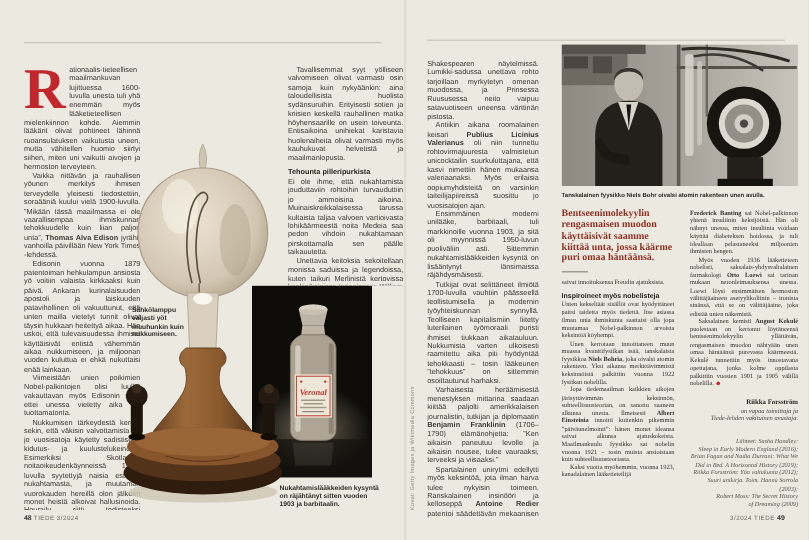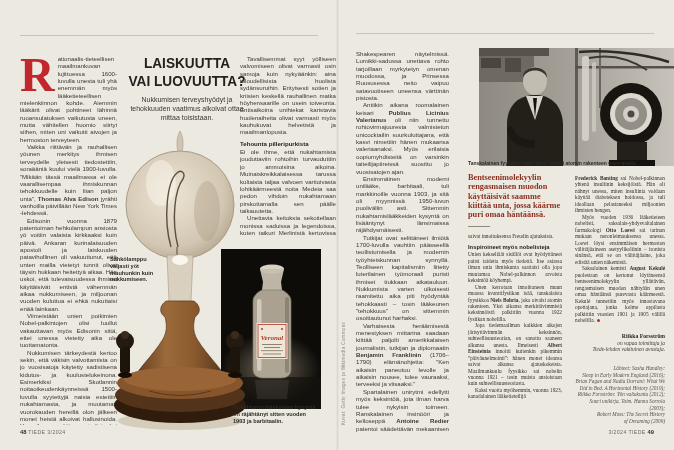--- a/index.html
+++ b/index.html
@@ -34,45 +34,38 @@
   .byline .brest{font-family:"Liberation Serif",serif;font-style:italic;font-size:5.4px;
                  line-height:6.6px;color:#45423c;white-space:pre-line;}
   .sources{margin-top:12px;text-align:right;font-family:"Liberation Serif",serif;
            font-style:italic;font-size:5.2px;line-height:6.6px;color:#55524b;white-space:pre-line;}
   .footer{position:absolute;top:429px;font-size:5.2px;letter-spacing:0.4px;color:#6e6a61;}
   .footer .pnum{font-weight:bold;color:#33302a;font-size:5.8px;letter-spacing:0;}
   .vcredit{position:absolute;left:341px;top:425px;transform:rotate(-90deg);
            transform-origin:0 0;font-size:4.6px;letter-spacing:0.3px;color:#8f8b83;white-space:nowrap;}
   .enddot{display:inline-block;width:3.4px;height:3.4px;border-radius:50%;
           background:var(--accent-red,#c1272d);margin-left:2px;vertical-align:baseline;overflow:hidden;color:transparent;font-size:1px;}
-  figure{margin:11px;padding:0;}
+  figure{margin:0;padding:0;}
 </style>
 </head>
 <body>
 
 <div class="spread">
 
   <div class="rule" style="left:20px;top:35px;width:298px;"></div>
   <div class="rule" style="left:356px;top:33px;width:298px;"></div>
 
   <div class="col sans" style="left:20px;top:55px;width:97px;height:370px;overflow:hidden;">
     <p><span class="dropcap">R</span><span>ationaalis-tieteellisen maailmankuvan lujittuessa 1600-luvulla unesta tuli yhä enemmän myös lääketieteellisen mielenkiinnon kohde. Aiemmin lääkärit olivat pohtineet lähinnä ruoansulatuksen vaikutusta uneen, mutta vähitellen huomio siirtyi siihen, miten uni vaikutti aivojen ja hermoston terveyteen.</span></p>
     <p class="ind"><span>Vaikka riittävän ja rauhallisen yöunen merkitys ihmisen terveydelle yleisesti tiedostettiin, soraääniä kuului vielä 1900-luvulla. ”Mikään tässä maailmassa ei ole vaarallisempaa ihmiskunnan tehokkuudelle kuin liian paljon unta”, </span><b>Thomas Alva Edison</b><span> jyrähti vanhoilla päivillään New York Times -lehdessä.</span></p>
     <p class="ind">Edisonin vuonna 1879 patentoiman hehkulampun ansiosta yö voitiin valaista kirkkaaksi kuin päivä. Ankaran kurinalaisuuden apostoli ja laiskuuden patavihollinen oli vakuuttunut, että unten mailla vietetyt tunnit olivat täysin hukkaan heitettyä aikaa. Hän uskoi, että tulevaisuudessa ihmiset käyttäisivät entistä vähemmän aikaa nukkumiseen, ja miljoonan vuoden kuluttua ei ehkä nukuttaisi enää lainkaan.</p>
     <p class="ind">Viimeistään unien poikimien Nobel-palkintojen olisi luullut vakauttavan myös Edisonin siitä, ettei unessa vietetty aika ole tuottamatonta.</p>
     <p class="ind">Nukkumisen tärkeydestä kertoo sekin, että väkisin valvottamista on jo vuosisatoja käytetty sadistisena kidutus- ja kuulustelukeinona. Esimerkiksi Skotlannin noitaoikeudenkäynneissä 1500-luvulla syytettyjä naisia estettiin nukahtamasta, ja muutaman vuorokauden hereillä olon jälkeen monet heistä alkoivat hallusinoida. Hourailu riitti todisteeksi noituudesta, ja moni syytön nainen päätyi polttoroviolle.</p>
   </div>
 
-  <header class="titleblock">
-    <h1 class="title">
-        <span>LAISKUUTTA</span>
-        <span>VAI LUOVUUTTA?</span>
-      </h1>
-    <p class="subtitle">Nukkumisen terveyshyödyt ja tehokkuuden vaatimus alkoivat ottaa mittaa toisistaan.</p>
-  </header>
 
   <div class="col sans" style="left:240px;top:55px;width:96px;height:183px;overflow:hidden;">
     <p class="ind">Tavallisemmat syyt yölliseen valvomiseen olivat varmasti osin samoja kuin nykyäänkin: aina taloudellisista huolista sydänsuruihin. Erityisesti sotien ja kriisien keskellä rauhallinen matka höyhensaarille on usein toiveunta. Entisaikoina unihiekat karistavia huolenaiheita olivat varmasti myös kauhukuvat helvetistä ja maailmanlopusta.</p>
     <p class="subhead">Tehounta pilleripurkista</p>
     <p>Ei ole ihme, että nukahtamista jouduttaviin rohtoihin turvauduttiin jo ammoisina aikoina. Muinaiskreikkalaisessa tarussa kultaista taljaa valvoen vartioivasta lohikäärmeestä noita Medeia saa pedon vihdoin nukahtamaan pirskottamalla sen päälle taikauutetta.</p>
     <p class="ind">Unettavia keitoksia sekoitellaan monissa saduissa ja legendoissa, kuten taikuri Merlinistä kertovissa keskiaikaisissa tarinoissa ja William</p>
   </div>
 
   <figure class="abs" style="left:210px;top:238px;width:100px;height:160px;z-index:2;">
     <svg width="100" height="160" viewBox="0 0 100 160">

